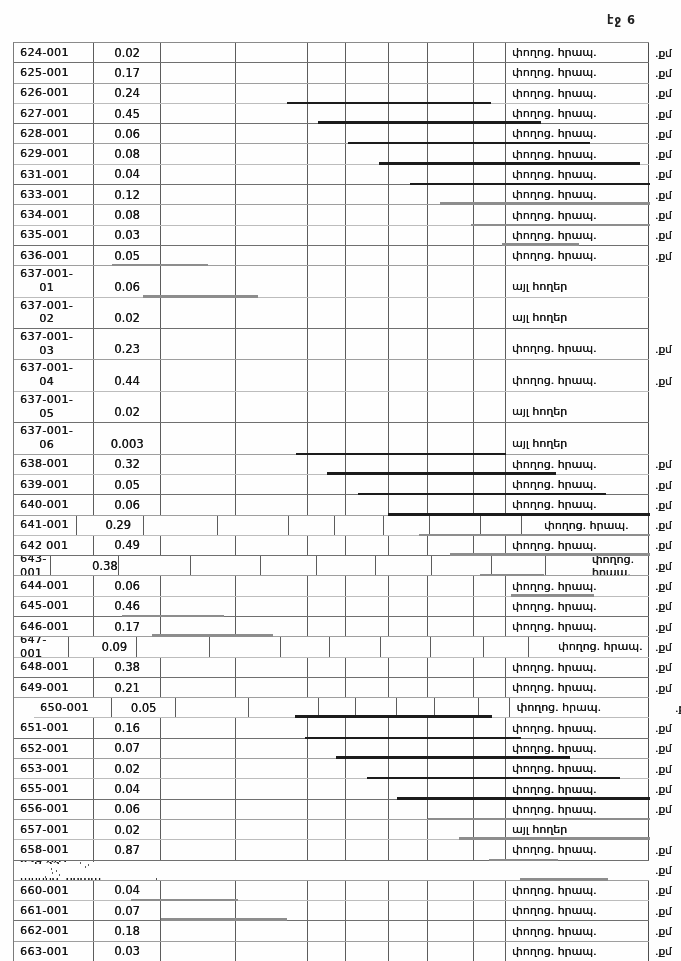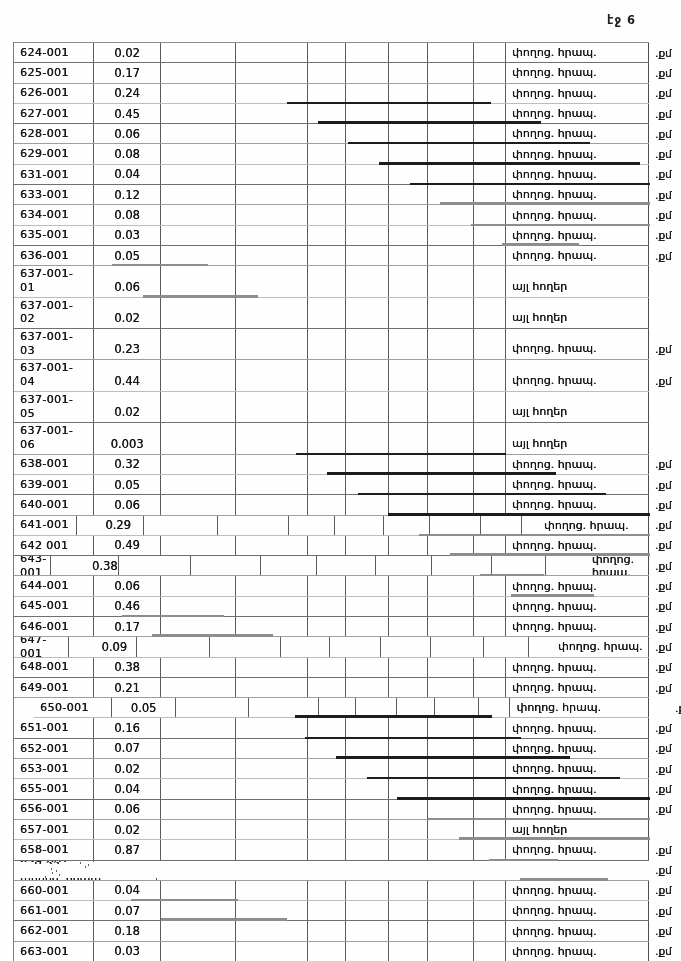--- a/index.html
+++ b/index.html
@@ -26,21 +26,21 @@
   .c1 { width:80px; }
   .c2 { width:67px; justify-content:center; }
   .c3 { width:75px; } .c4 { width:72px; } .c5 { width:38px; }
   .c6 { width:43px; } .c7 { width:39px; } .c8 { width:46px; }
   .c9 { width:32px; }
   .c10 { width:143px; border-right:1px solid #4e4e4e; padding-left:6px; }
   .id {
     font-size:11px; padding-left:6px; letter-spacing:0.4px;
     text-shadow:0.35px 0 0 #161616; white-space:pre-line; line-height:1.25;
   }
-  .row.double .id { align-items:flex-start; padding-top:1px; }
+  .row.double .id { align-items:flex-start; padding-top:1px;text-align:center; }
   .val { font-size:11.5px; text-shadow:0.35px 0 0 #161616; }
   .row.double .val { align-items:flex-end; padding-bottom:3px; }
   .landuse { font-size:11px; text-shadow:0.3px 0 0 #161616; }
   .row.double .landuse { align-items:flex-end; padding-bottom:4px; }
   .unit {
     position:absolute; left:641px; width:34px; font-size:10.5px;
     color:#1d1d1d; text-shadow:0.3px 0 0 #1d1d1d;
     top:50%; transform:translateY(-50%); text-align:left;
   }
   .row.double .unit { top:auto; bottom:4px; transform:none; }

